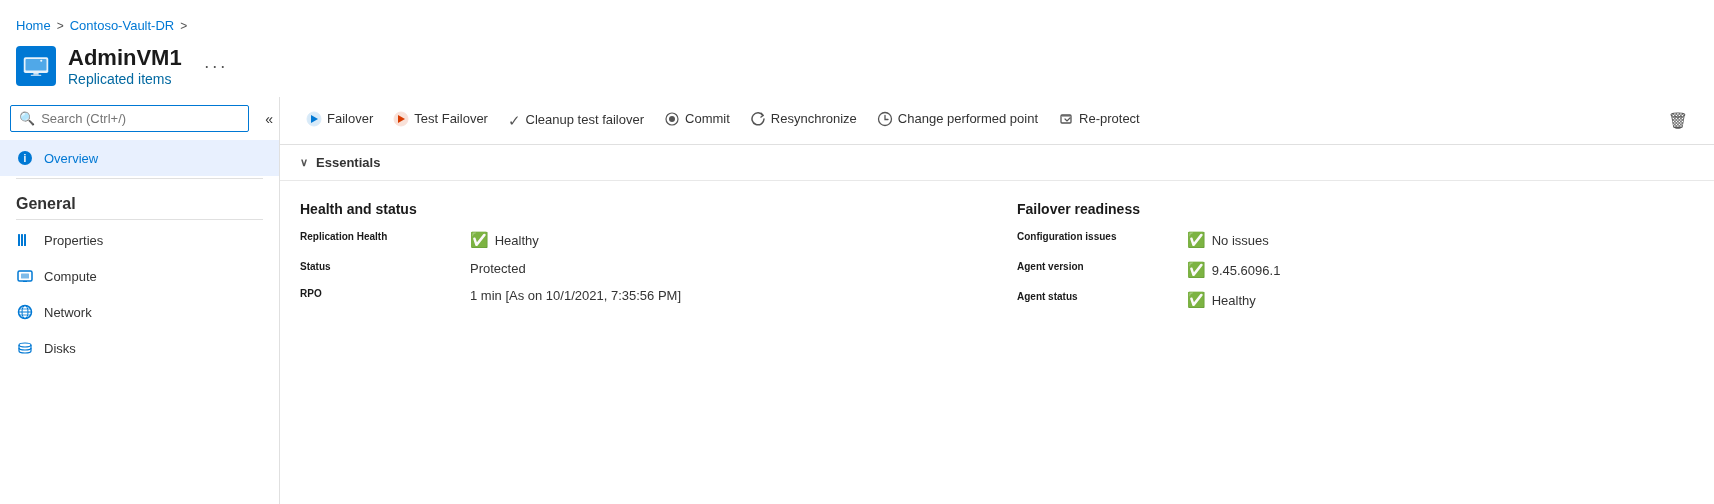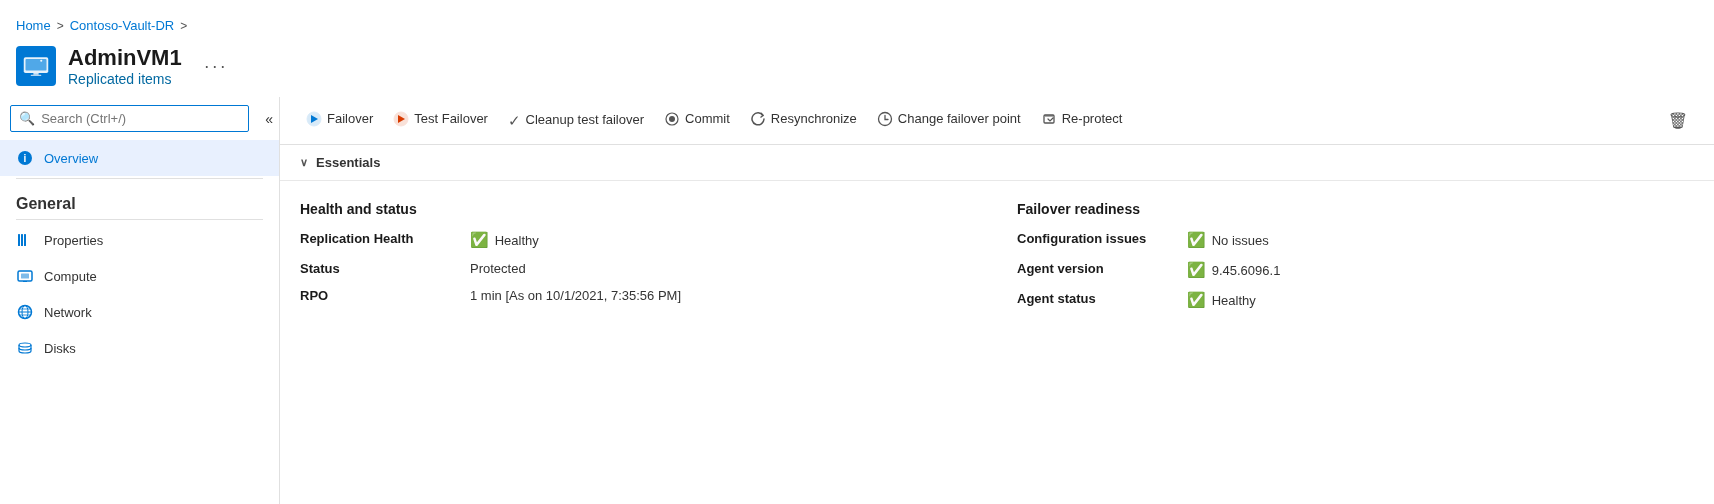--- a/index.html
+++ b/index.html
@@ -45,21 +45,21 @@
     
     .essentials-header { display: flex; align-items: center; gap: 8px; padding: 10px 20px; border-bottom: 1px solid #e8e8e8; font-size: 13px; font-weight: 600; color: #333; cursor: pointer; }
     .essentials-header .chevron { font-size: 11px; color: #555; }
 
     .essentials-body { display: flex; flex: 1; padding: 20px 20px 10px; gap: 40px; overflow: auto; }
 
     .essentials-col { flex: 1; }
     .essentials-col h3 { font-size: 14px; font-weight: 700; color: #1a1a1a; margin-bottom: 14px; }
 
     .info-row { display: flex; align-items: flex-start; margin-bottom: 12px; }
-    .info-label { font-weight: 700; font-size: 13px; color: #1a1a1a; min-width: 170px; flex-shrink: 0; }
+    .info-label { font-weight: 700; font-size: 10px; color: #1a1a1a; min-width: 170px; flex-shrink: 0; }
     .info-value { font-size: 13px; color: #333; display: flex; align-items: center; gap: 6px; }
     .info-value.link { color: #0078d4; cursor: pointer; display: flex; align-items: center; gap: 5px; }
     .check-ico { color: #107c10; font-size: 15px; }
     .warn-ico { color: #ff8c00; font-size: 14px; }
 
     
     .delete-ico { font-size: 16px; color: #555; }
   </style>
 </head>
 <body>
@@ -208,21 +208,21 @@
         <span>Resynchronize</span>
       </button>
 
       <button class="toolbar-btn">
         <span class="t-ico">
           <svg width="16" height="16" viewBox="0 0 16 16" fill="none">
               <circle cx="8" cy="8" r="6.5" stroke="#555" stroke-width="1.3"></circle>
               <polyline points="8,4.5 8,8.5 11,8.5" stroke="#555" stroke-width="1.3" stroke-linecap="round"></polyline>
             </svg>
         </span>
-        <span>Change failover point</span>
+        <span>Change performed point</span>
       </button>
 
       <button class="toolbar-btn">
         <span class="t-ico">
           <svg width="16" height="16" viewBox="0 0 16 16" fill="none">
               <path d="M4 4h8v2H4z" fill="#555" opacity="0.5"></path>
               <rect x="3" y="4" width="10" height="8" rx="1" stroke="#555" stroke-width="1.3" fill="none"></rect>
               <path d="M7 8l2 2 3-3" stroke="#555" stroke-width="1.2" stroke-linecap="round" fill="none"></path>
             </svg>
         </span>

